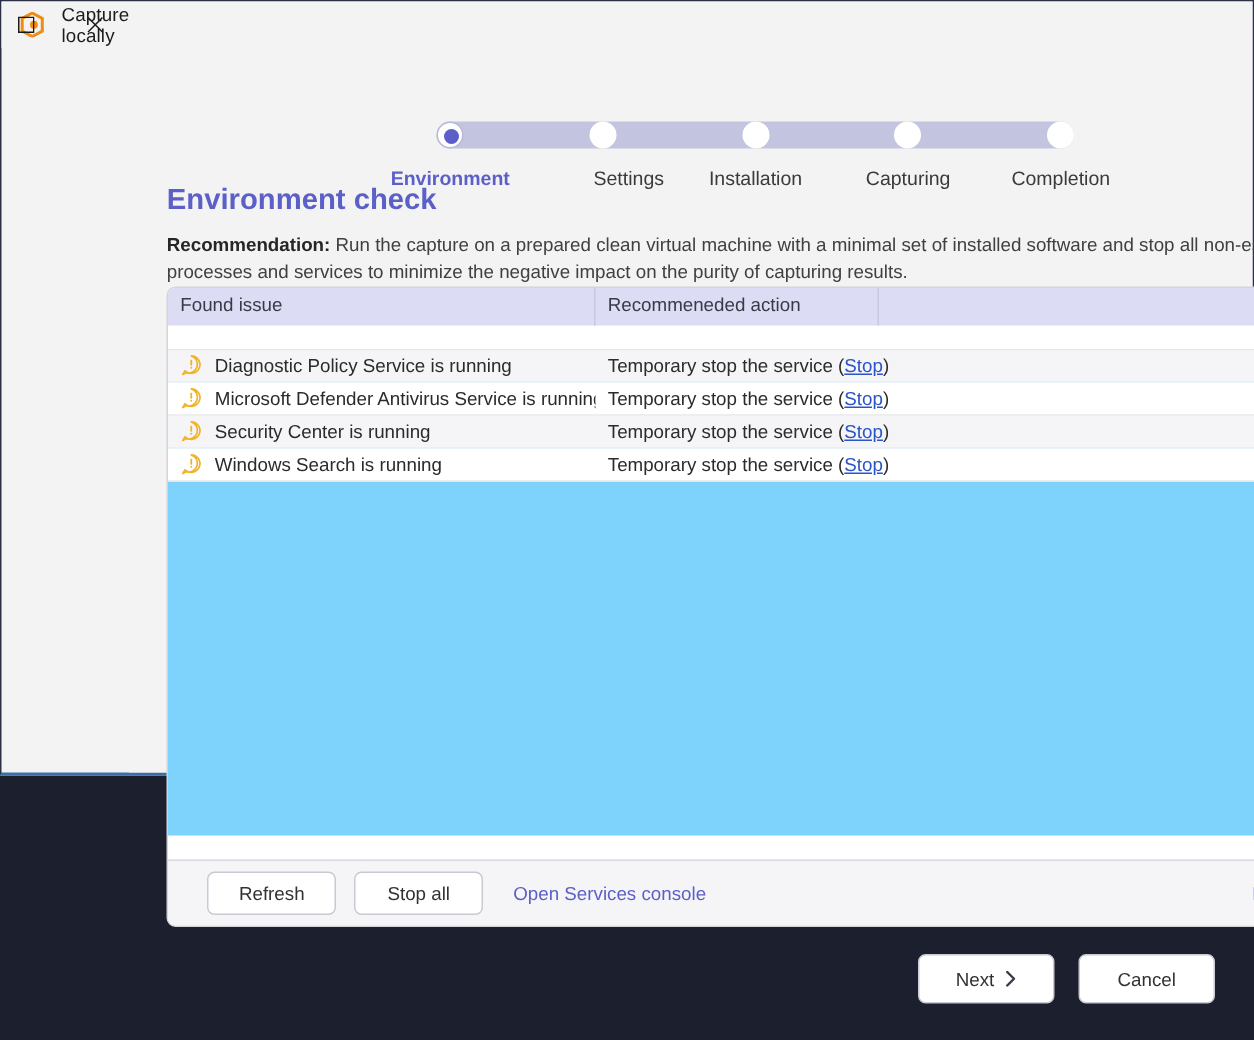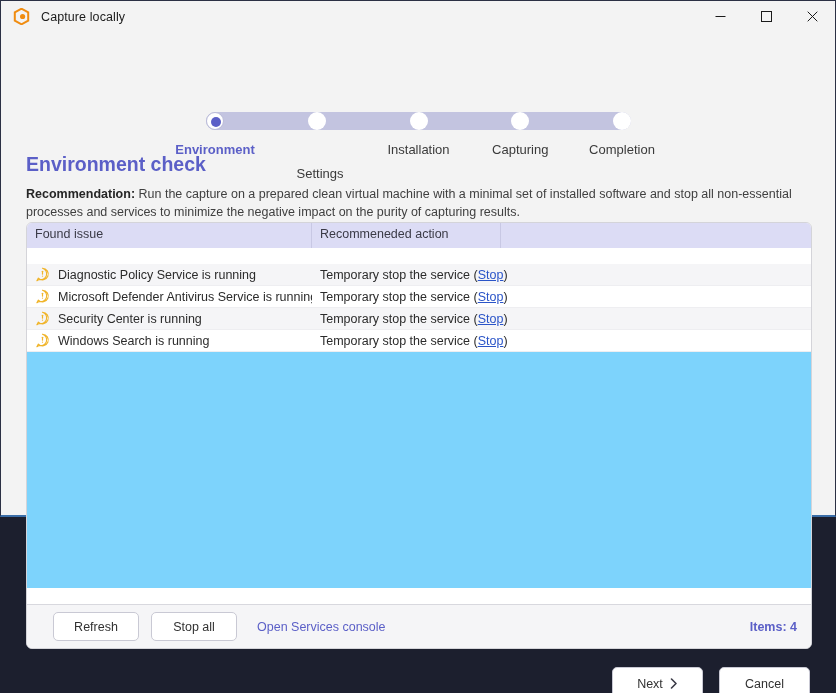--- a/index.html
+++ b/index.html
@@ -18,21 +18,21 @@
   .window {
     position: absolute;
     left: 0; top: 0;
     width: 836px;
     height: 517px;
     box-sizing: border-box;
     border: 1px solid #2b3044;
     border-bottom: 2px solid #3b6ea8;
     background: #f3f3f3;
     display: flex;
-    flex-direction: column;
+    flex-direction: row;
   }
 
   
   .titlebar {
     height: 31px;
     flex: 0 0 31px;
     background: #f3f3f3;
     display: flex;
     align-items: center;
     position: relative;
@@ -324,21 +324,21 @@
   </div>
 
   <div class="content">
 
     <div class="stepper">
       <div class="stepper-track"></div>
       <div id="stepper-nodes">
           <div class="step-dot active" style="left: 205px;"></div>
           <div class="step-label active" style="left: 214px;">Environment</div>
           <div class="step-dot" style="left: 306.75px;"></div>
-          <div class="step-label" style="left: 319px; margin-top: 24px;">Settings</div>
+          <div class="step-label" style="left: 333px;">Settings</div>
           <div class="step-dot" style="left: 408.5px;"></div>
           <div class="step-label" style="left: 417.5px;">Installation</div>
           <div class="step-dot" style="left: 510.25px;"></div>
           <div class="step-label" style="left: 519.25px;">Capturing</div>
           <div class="step-dot" style="left: 612px;"></div>
           <div class="step-label" style="left: 621px;">Completion</div>
         </div>
     </div>
 
     <div class="page-title">Environment check</div>

